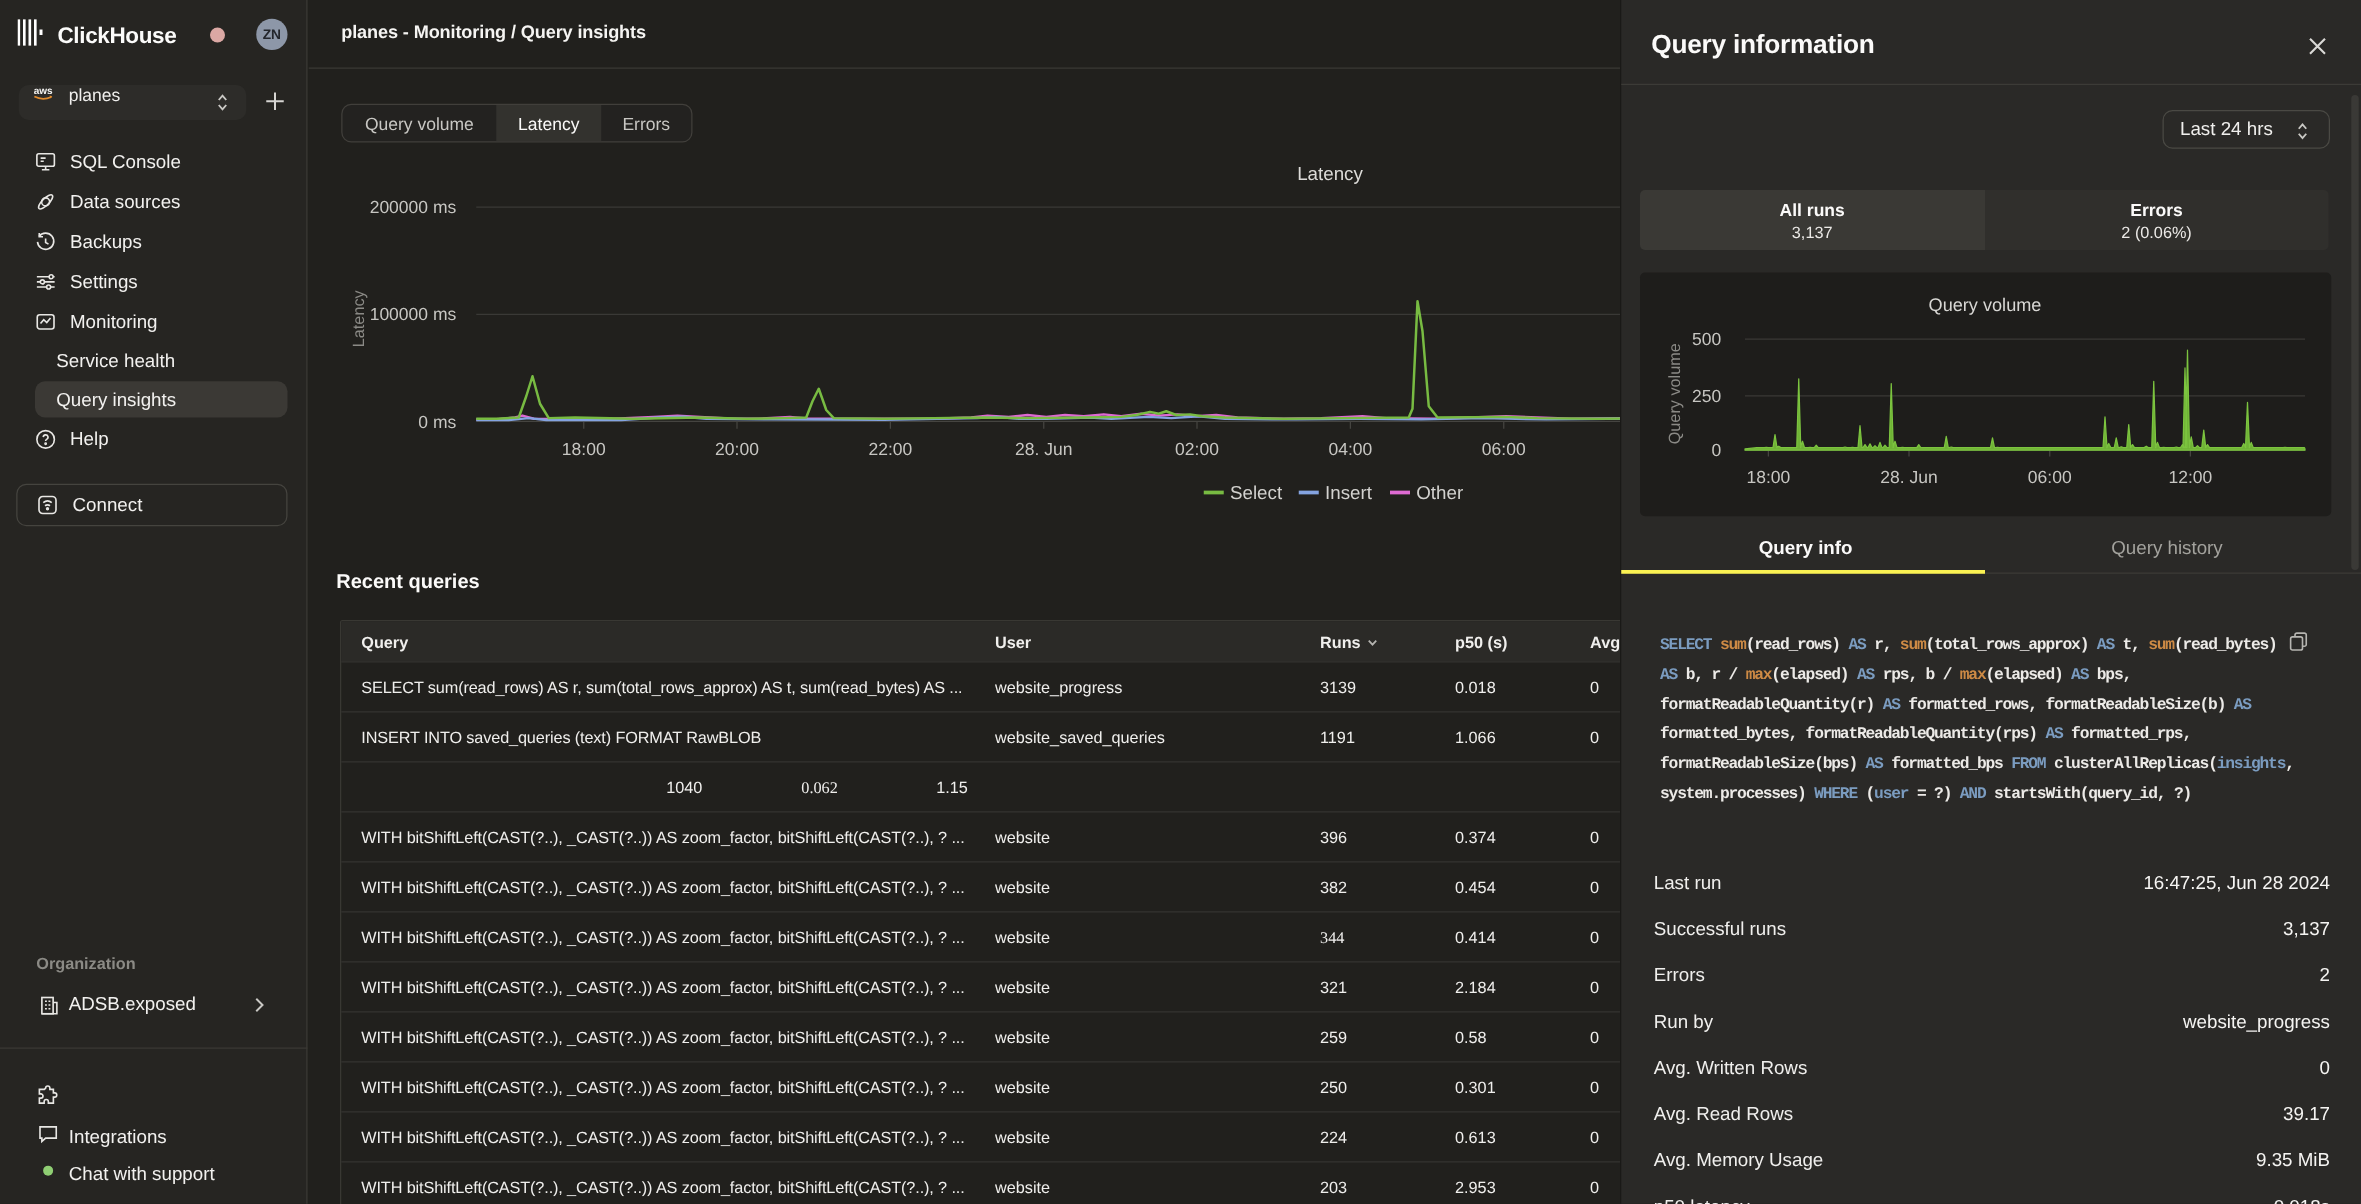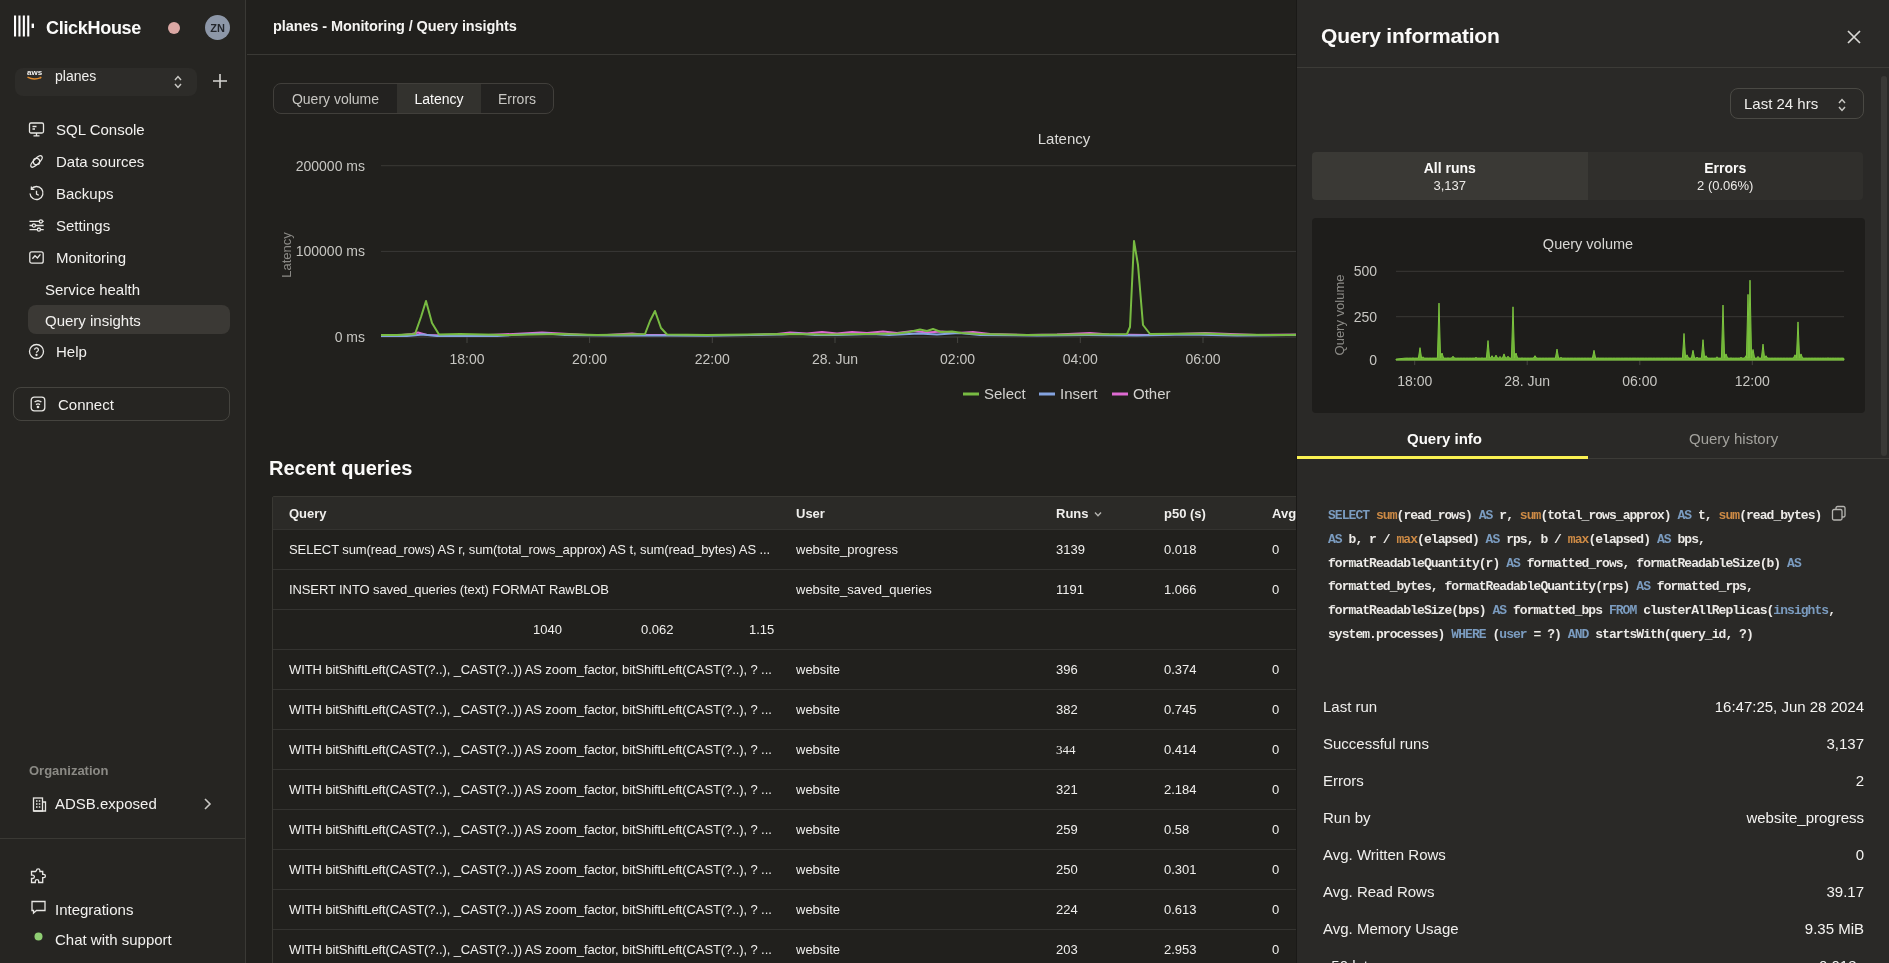--- a/index.html
+++ b/index.html
@@ -141,21 +141,21 @@
       <path d="M134 215.5 L150 215.5 L165 214 L171 212.5 L180 215 L230 215.5 L276 213.5 L295 212.5 L313 213.5 L340 215 L360 215 L385 213.5 L400 215 L440 215 L500 215 L530 214 L543 212.5 L560 213.5 L575 212 L590 213.5 L605 212 L620 213 L636 211.5 L650 213 L666 211 L680 212.5 L695 211.5 L710 213 L726 212 L743 214 L780 215 L810 214.5 L843 213 L862 214.5 L900 215 L930 214 L958 213 L983 214 L1010 215 L1060 214.5 L1105 214 L1160 215 L1220 214.5 L1290 215 L1360 214.5 L1642 215" stroke="#de6ad2" stroke-width="2" fill="none" stroke-linejoin="round"></path>
       <path d="M134 216 L160 216 L176 214.5 L190 216 L250 216 L280 214 L300 213.4 L318 215 L370 215.5 L420 215.5 L460 215.8 L535 214.5 L550 213.5 L568 215 L590 215 L625 214 L642 215 L672 213.5 L690 214.5 L712 213 L733 215 L790 215.5 L840 215 L890 215.5 L940 214.5 L990 215.5 L1040 215 L1095 214.5 L1140 215.5 L1200 215 L1270 215.5 L1340 215 L1642 215.5" stroke="#84a3e0" stroke-width="2" fill="none" stroke-linejoin="round"></path>
       <path d="M134 215 L150 215 L168 214 L174 197 L179 181 L185 203 L192 214.5 L213 214 L260 215 L313 214 L350 215 L380 214.5 L398 214 L403 201 L408 191 L414 208 L420 214.5 L460 215 L500 214.5 L540 214 L580 214.5 L620 214 L650 213.5 L662 212 L673 209.5 L680 211 L686 209 L694 212 L705 211.5 L715 213 L733 214 L780 215 L830 214.5 L880 214 L883 207 L887 121 L891 145 L896 205 L903 214 L958 213.5 L983 214.5 L1030 215 L1090 214.5 L1150 215 L1210 214.5 L1270 215 L1330 214.5 L1642 215" stroke="#78bb42" stroke-width="2" fill="none" stroke-linejoin="round"></path>
       <line x1="716" y1="274" x2="732" y2="274" stroke="#78bb42" stroke-width="3"></line>
       <text x="737" y="279" fill="#d3d2cf" font-size="15px">Select</text>
       <line x1="792" y1="274" x2="808" y2="274" stroke="#84a3e0" stroke-width="3"></line>
       <text x="813" y="279" fill="#d3d2cf" font-size="15px">Insert</text>
       <line x1="865" y1="274" x2="881" y2="274" stroke="#de6ad2" stroke-width="3"></line>
       <text x="886" y="279" fill="#d3d2cf" font-size="15px">Other</text>
     </svg>
-  <div style="position:absolute;left:22px;top:457px;font-size:20px;font-weight:bold;color:#fbfaf9;text-align:center;">Recent queries</div>
+  <div style="position:absolute;left:22px;top:457px;font-size:16px;font-weight:bold;color:#fbfaf9;text-align:center;">Recent queries</div>
   <div id="rqtable" style="position:absolute;left:25px;top:496px;width:1617px;">
       <div style="border:1px solid #393833;border-radius:2px;">
         <div style="display:flex;height:32px;background:#2b2a27;align-items:center;font-size:13px;font-weight:bold;color:#f0efed;">
           <div style="width:523px;padding-left:16px;">Query</div>
           <div style="width:260px;">User</div>
           <div style="width:108px;display:flex;align-items:center;">Runs <svg width="10" height="7" viewBox="0 0 10 7" style="margin-left:4px;margin-top:2px;">
               <path d="M2 1.5 l3 3.2 3-3.2" stroke="#b5b4b0" stroke-width="1.4" fill="none"></path>
             </svg></div>
           <div style="width:108px;">p50 (s)</div>
           <div style="width:120px;">Avg. read row</div>
@@ -170,35 +170,35 @@
         <div style="display:flex;height:40px;align-items:center;font-size:13px;color:#f0efed;border-top:1px solid #343330;">
           <div style="width:523px;padding-left:16px;white-space:nowrap;overflow:hidden;letter-spacing:-0.1px;">INSERT INTO saved_queries (text) FORMAT RawBLOB</div>
           <div style="width:260px;">website_saved_queries</div>
           <div style="width:108px;">1191</div>
           <div style="width:108px;">1.066</div>
           <div style="width:120px;">0</div>
         </div>
         <div style="display:flex;height:40px;align-items:center;font-size:13px;color:#f0efed;border-top:1px solid #343330;">
           <div style="width:260px;"></div>
           <div style="width:108px;">1040</div>
-          <div style="width:108px;">0.062</div>
+          <div style="width:108px;font-family:Liberation Serif, serif;">0.062</div>
           <div style="width:120px;">1.15</div>
         </div>
         <div style="display:flex;height:40px;align-items:center;font-size:13px;color:#f0efed;border-top:1px solid #343330;">
           <div style="width:523px;padding-left:16px;white-space:nowrap;overflow:hidden;letter-spacing:-0.1px;">WITH bitShiftLeft(CAST(?..), _CAST(?..)) AS zoom_factor, bitShiftLeft(CAST(?..), ? ...</div>
           <div style="width:260px;">website</div>
           <div style="width:108px;">396</div>
           <div style="width:108px;">0.374</div>
           <div style="width:120px;">0</div>
         </div>
         <div style="display:flex;height:40px;align-items:center;font-size:13px;color:#f0efed;border-top:1px solid #343330;">
           <div style="width:523px;padding-left:16px;white-space:nowrap;overflow:hidden;letter-spacing:-0.1px;">WITH bitShiftLeft(CAST(?..), _CAST(?..)) AS zoom_factor, bitShiftLeft(CAST(?..), ? ...</div>
           <div style="width:260px;">website</div>
           <div style="width:108px;">382</div>
-          <div style="width:108px;">0.745</div>
+          <div style="width:108px;">0.454</div>
           <div style="width:120px;">0</div>
         </div>
         <div style="display:flex;height:40px;align-items:center;font-size:13px;color:#f0efed;border-top:1px solid #343330;">
           <div style="width:523px;padding-left:16px;white-space:nowrap;overflow:hidden;letter-spacing:-0.1px;">WITH bitShiftLeft(CAST(?..), _CAST(?..)) AS zoom_factor, bitShiftLeft(CAST(?..), ? ...</div>
           <div style="width:260px;">website</div>
           <div style="width:108px;font-family:Liberation Serif, serif;">344</div>
           <div style="width:108px;">0.414</div>
           <div style="width:120px;">0</div>
         </div>
         <div style="display:flex;height:40px;align-items:center;font-size:13px;color:#f0efed;border-top:1px solid #343330;">

